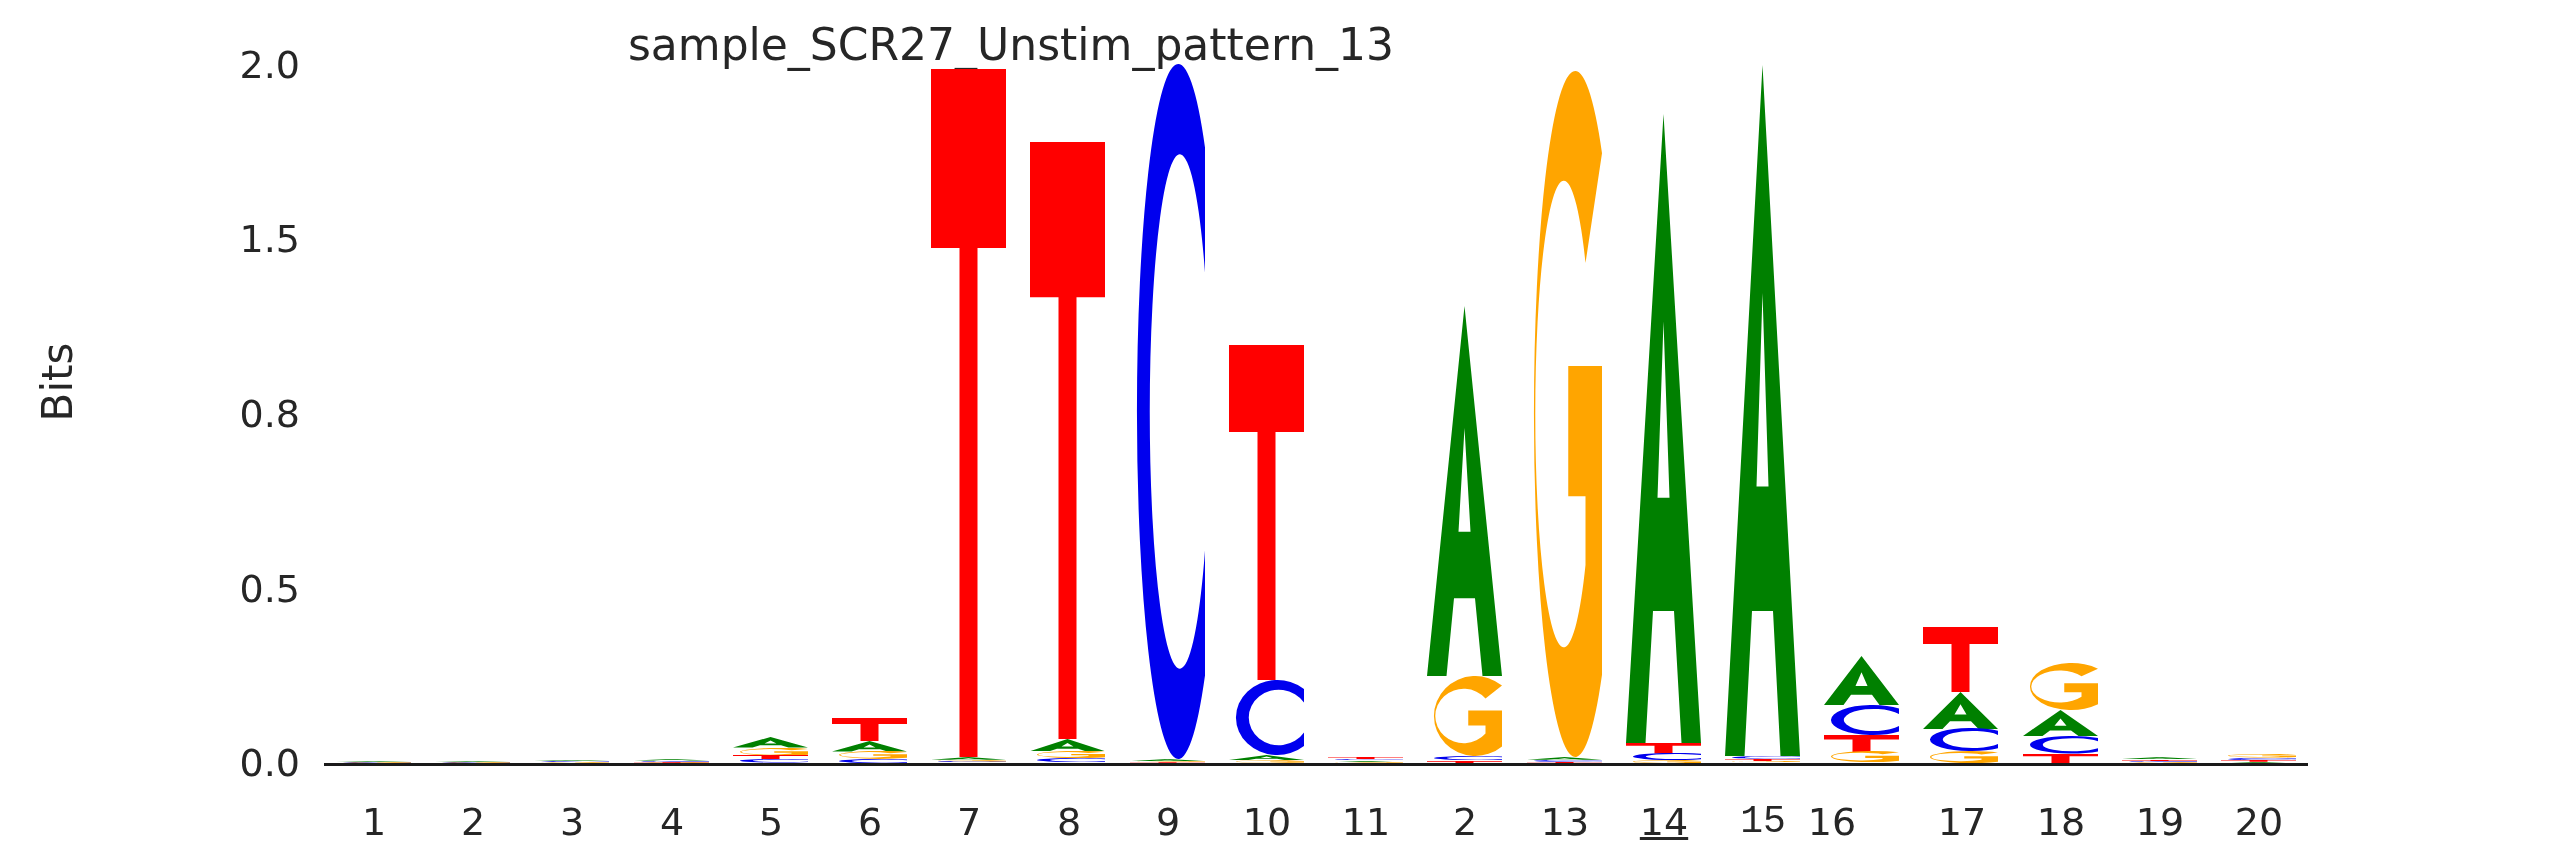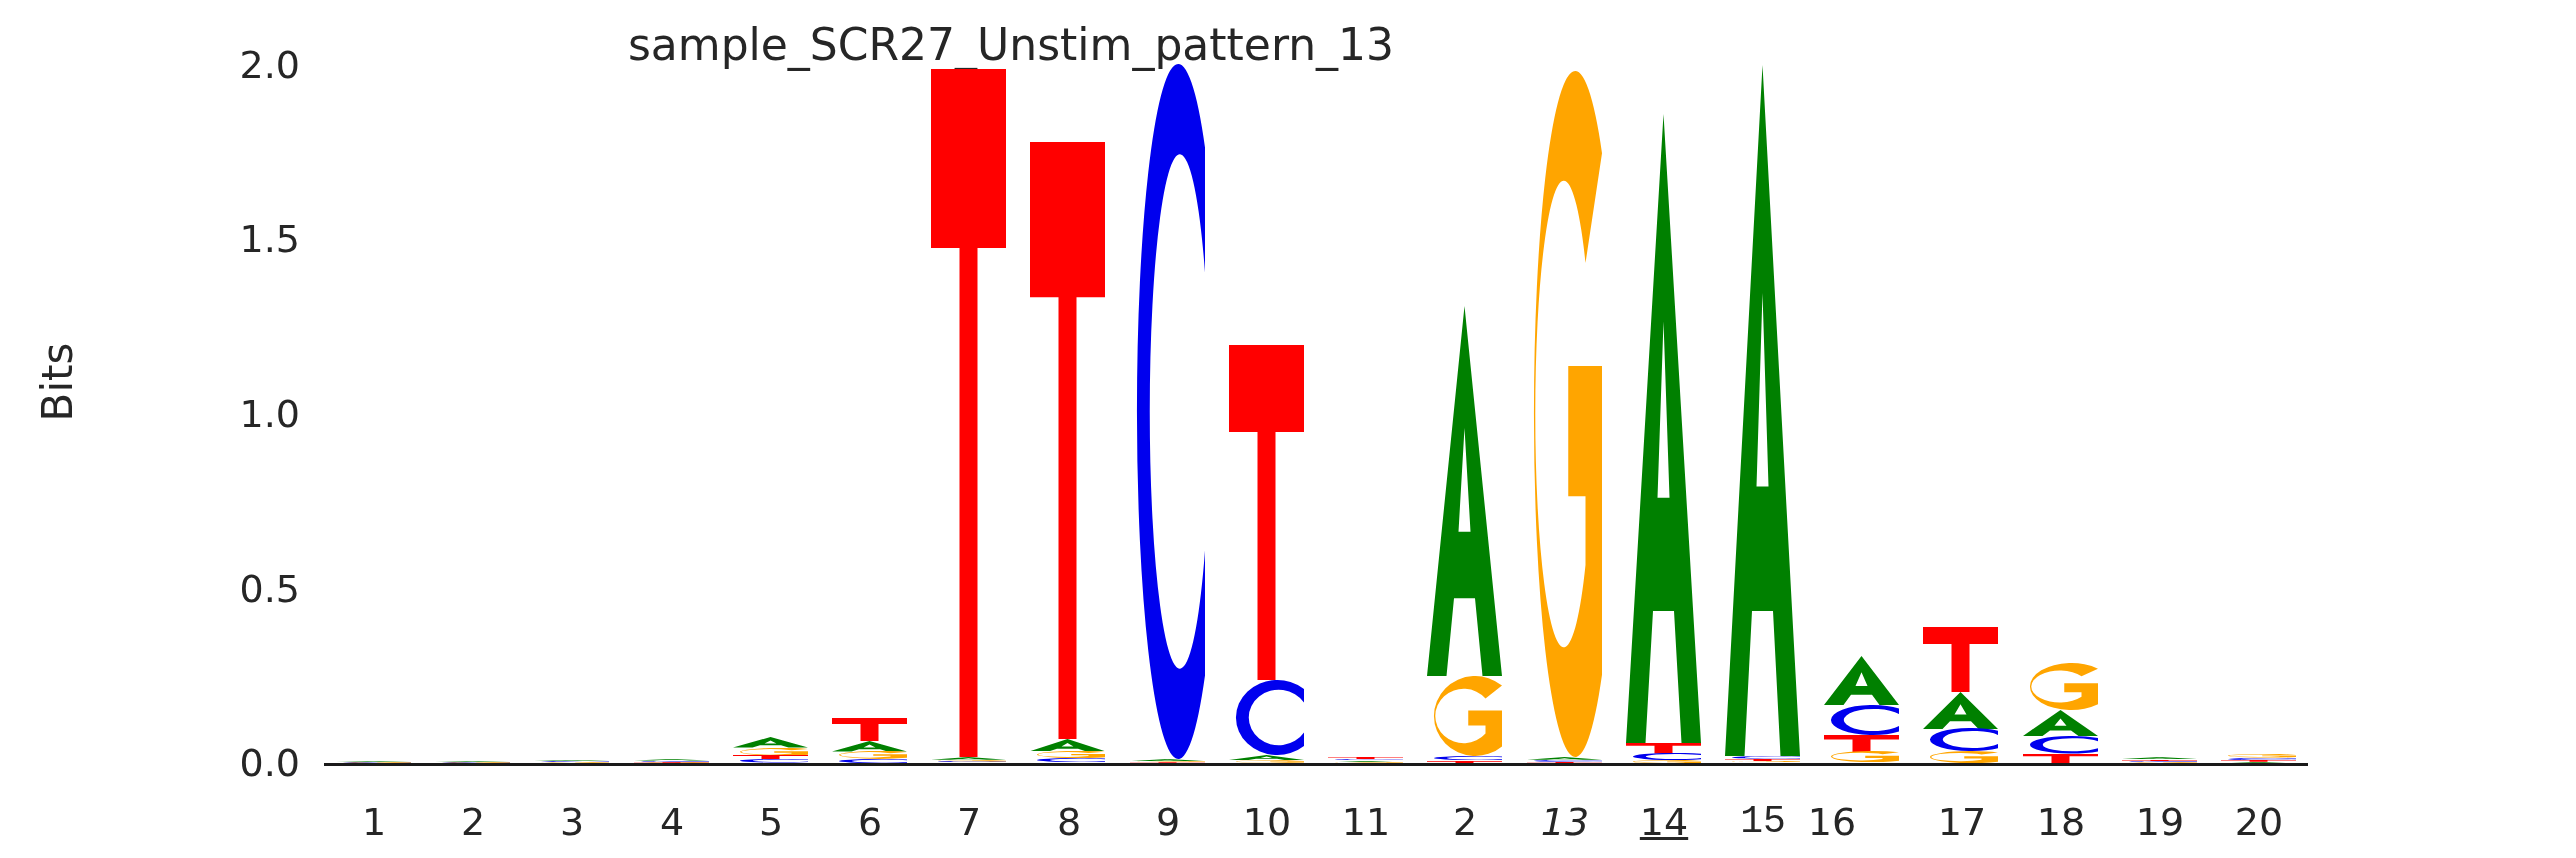--- a/index.html
+++ b/index.html
@@ -106,21 +106,21 @@
 
 <div id="figure">
 
   <div id="plot-title">sample_SCR27_Unstim_pattern_13</div>
 
   <div id="ylabel">Bits</div>
 
   <div id="y-axis">
       <div class="ytick-label" style="left: 186px; top: 763px;">0.0</div>
       <div class="ytick-label" style="left: 186px; top: 589px;">0.5</div>
-      <div class="ytick-label" style="left: 186px; top: 414px;">1.0</div>
+      <div class="ytick-label" style="left: 186px; top: 414px;">0.8</div>
       <div class="ytick-label" style="left: 186px; top: 239px;">1.5</div>
       <div class="ytick-label" style="left: 186px; top: 65px;">2.0</div>
     </div>
 
   <div id="axes">
       <div class="stack" style="left: 12px; width: 75px; height: 2.1px;">
         <div class="glyph" style="top: 0px; height: 0.8px;">
           <svg viewBox="0 0 100 100" preserveAspectRatio="none">
             <path d="M50 0 L100 100 L74 100 L64 79 L36 79 L26 100 L0 100 Z M50 33 L42 61 L58 61 Z" fill="#008000"></path>
           </svg>
@@ -569,21 +569,21 @@
       <div class="xtick-label" style="left: 572px;">3</div>
       <div class="xtick-label" style="left: 672px;">4</div>
       <div class="xtick-label" style="left: 771px;">5</div>
       <div class="xtick-label" style="left: 870px;">6</div>
       <div class="xtick-label" style="left: 969px;">7</div>
       <div class="xtick-label" style="left: 1069px;">8</div>
       <div class="xtick-label" style="left: 1168px;">9</div>
       <div class="xtick-label" style="left: 1267px;">10</div>
       <div class="xtick-label" style="left: 1366px;">11</div>
       <div class="xtick-label" style="left: 1465px;">2</div>
-      <div class="xtick-label" style="left: 1565px; font-style: italic;">13</div>
+      <div class="xtick-label" style="left: 1565px;">13</div>
       <div class="xtick-label" style="left: 1664px; text-decoration: underline;">14</div>
       <div class="xtick-label" style="left: 1763px; font-family: Liberation Mono, monospace;">15</div>
       <div class="xtick-label" style="left: 1832px;">16</div>
       <div class="xtick-label" style="left: 1962px;">17</div>
       <div class="xtick-label" style="left: 2061px;">18</div>
       <div class="xtick-label" style="left: 2160px;">19</div>
       <div class="xtick-label" style="left: 2259px;">20</div>
     </div>
 
 </div>

